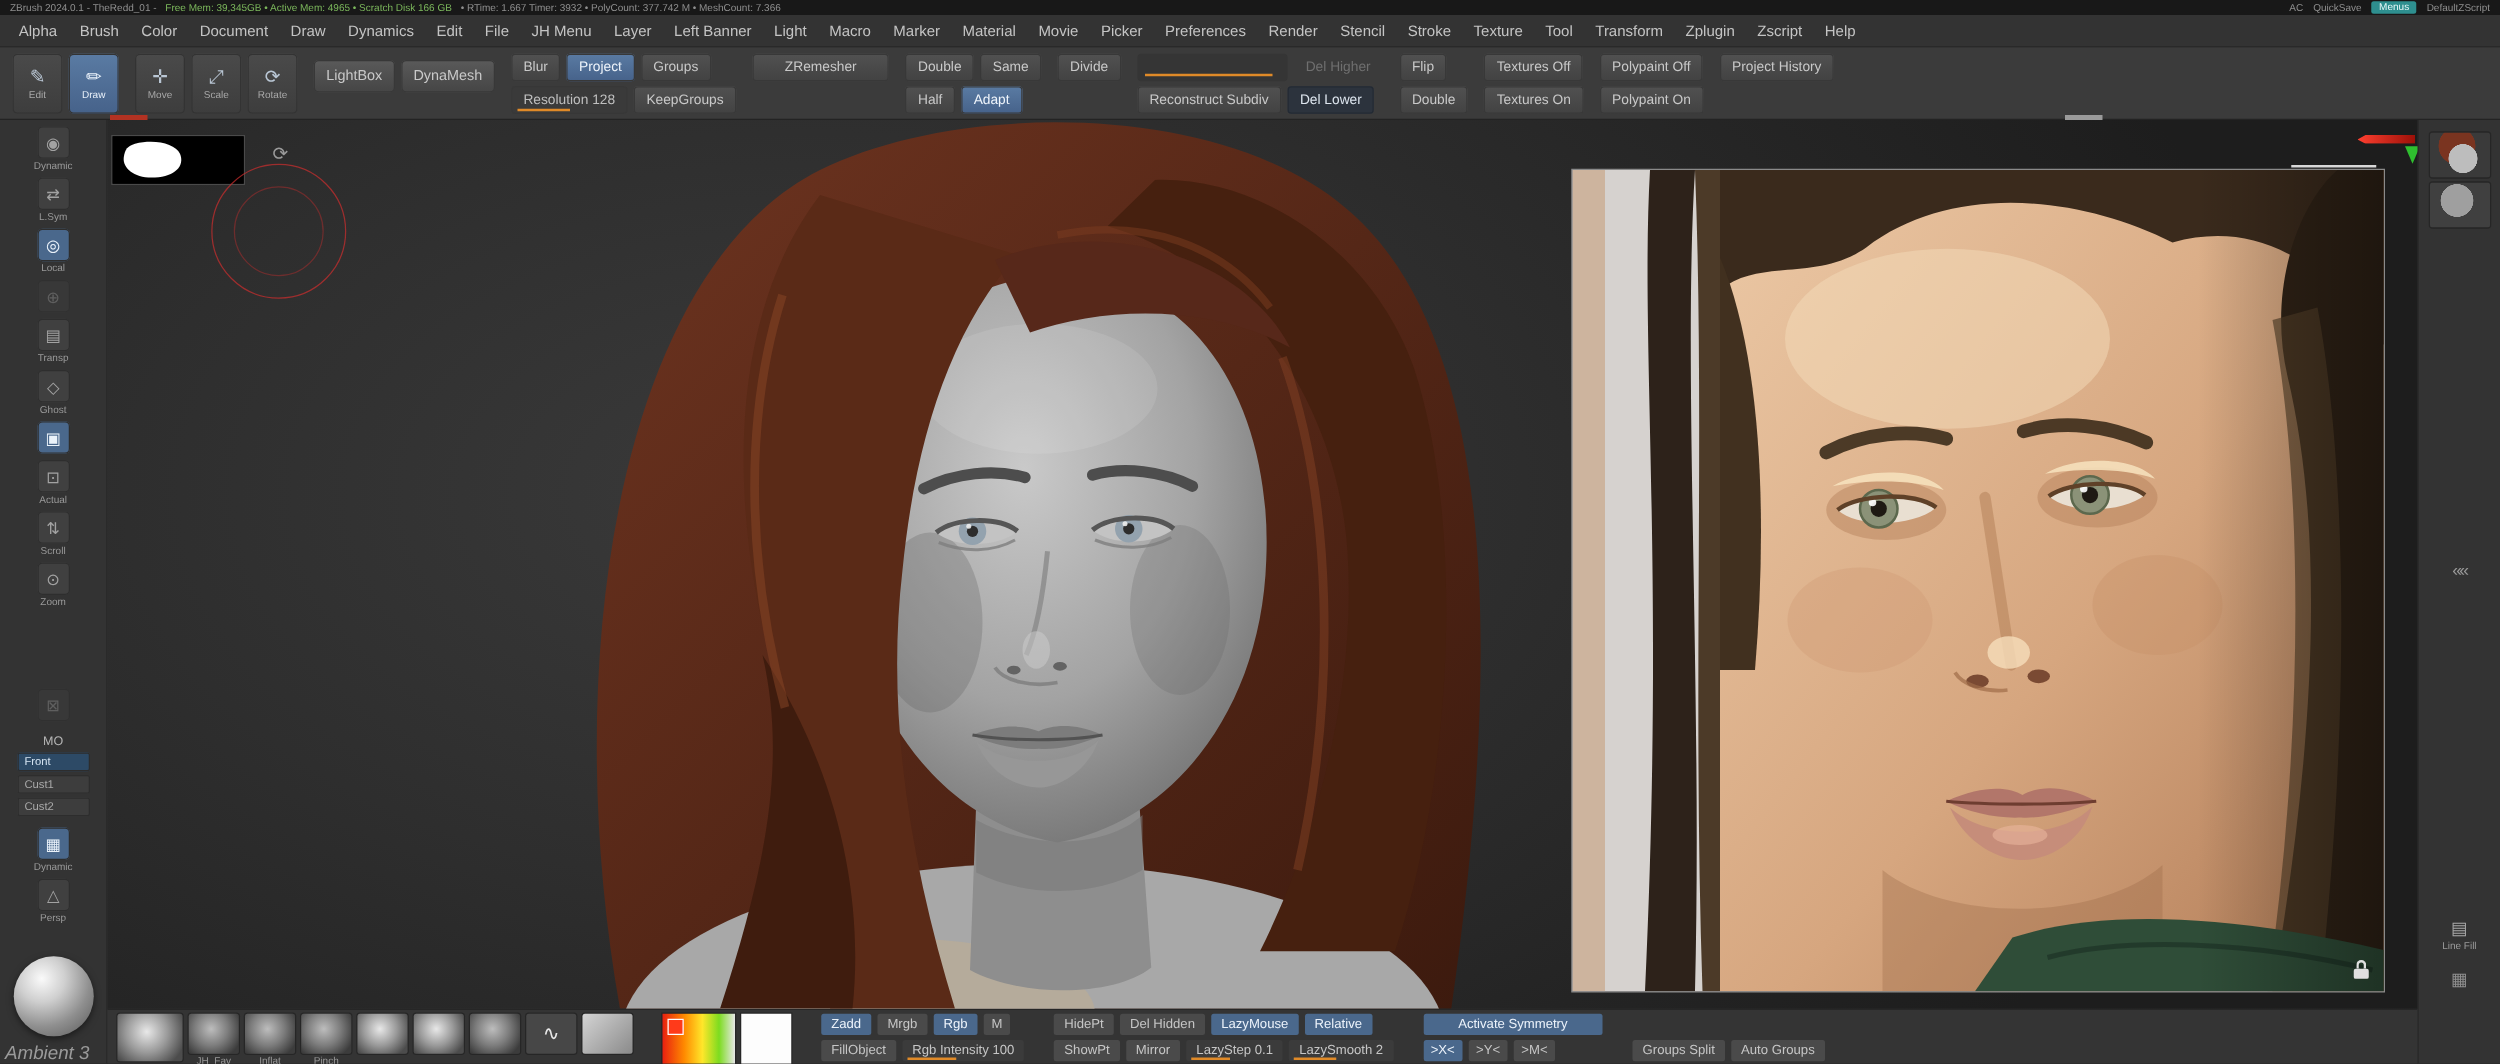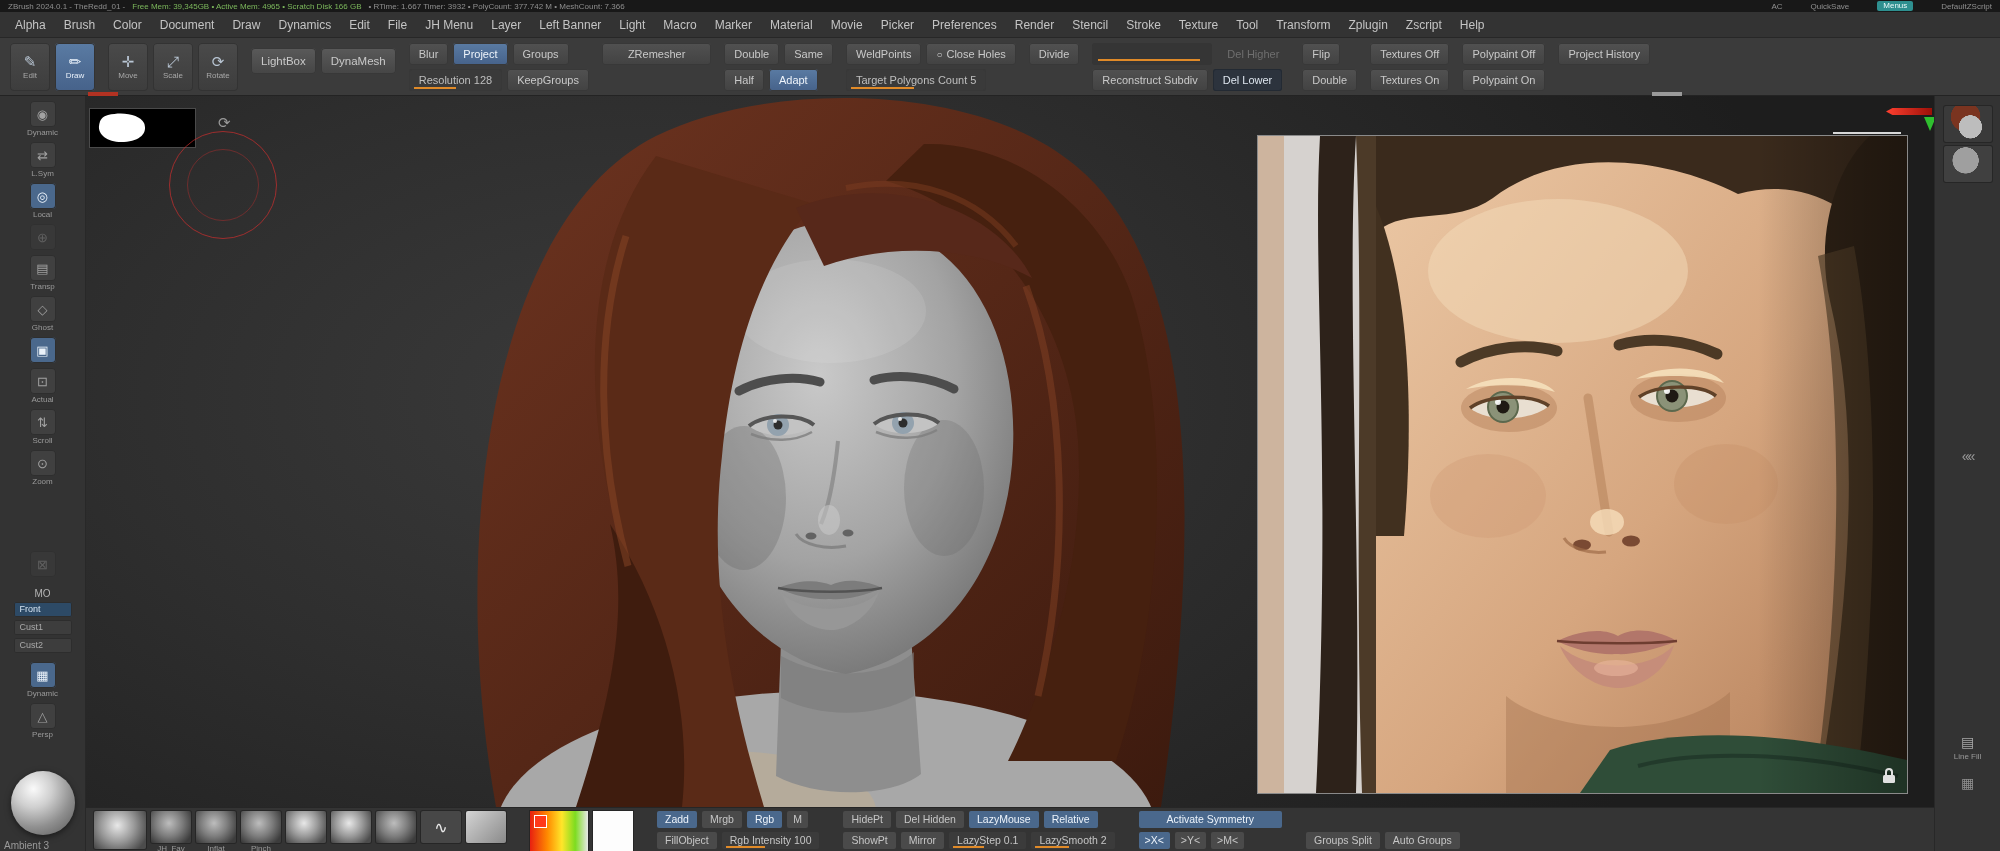--- a/index.html
+++ b/index.html
@@ -4,21 +4,21 @@
 <style>
   *{margin:0;padding:0;box-sizing:border-box;}
   html,body{width:2000px;height:851px;overflow:hidden;background:#1d1d1d;}
   body{font-family:"Liberation Sans",sans-serif;color:#c6c6c6;}
   .app{position:relative;width:2000px;height:851px;background:#333;display:flex;flex-direction:column;}
 
   
   .titlebar{height:12px;background:#181818;display:flex;align-items:center;justify-content:space-between;padding:0 8px;font-size:8px;color:#8f8f8f;white-space:nowrap;}
   .titlebar .tleft span{margin-right:7px;}
   .t-green{color:var(--title-green);}
-  .titlebar .tright{display:flex;gap:28px;align-items:center;}
+  .titlebar .tright{display:flex;gap:8px;align-items:center;}
   .chip{background:var(--menus-teal);color:#eafafa;padding:0 6px;border-radius:2px;line-height:10px;}
 
   
   .menubar{height:26px;background:#333;border-bottom:1px solid #272727;display:flex;align-items:center;padding:0 6px;}
   .menu-item{font-size:12px;color:#c4c4c4;padding:0 9px;cursor:default;white-space:nowrap;}
 
   
   .shelf{height:58px;background:#3b3b3b;border-bottom:1px solid #232323;display:flex;align-items:flex-start;gap:13px;padding:5px 10px;}
   .grp{display:flex;flex-direction:column;gap:4px;}
   .row{display:flex;gap:5px;align-items:center;height:22px;}
@@ -47,21 +47,21 @@
   .ltray{width:86px;background:#333;border-right:1px solid #282828;display:flex;flex-direction:column;align-items:center;padding-top:5px;}
   .titem{display:flex;flex-direction:column;align-items:center;margin-bottom:5px;}
   .ticonbox{width:26px;height:26px;border-radius:4px;background:#404040;display:flex;align-items:center;justify-content:center;font-size:13px;color:#a2a2a2;box-shadow:0 0 0 1px #2e2e2e inset;}
   .ticonbox.blue{background:var(--accent-blue);color:#eaf2fa;}
   .ticonbox.ghosted{opacity:.4;}
   .tlbl{font-size:8px;color:#9a9a9a;margin-top:1px;}
   .mo{font-size:10px;color:#b5b5b5;margin:6px 0 3px;}
   .custbtn{width:58px;height:15px;line-height:15px;font-size:9px;color:#a9a9a9;background:#3d3d3d;border-radius:2px;text-align:left;padding-left:6px;margin-bottom:3px;box-shadow:0 0 0 1px #2d2d2d inset;}
   .custbtn.front{background:var(--accent-blue-dark);color:#d5e4f2;}
   .sphere{width:64px;height:64px;border-radius:50%;background:radial-gradient(circle at 35% 28%,#fafafa,#cfcfcf 30%,#8f8f8f 62%,#555 100%);margin-top:6px;box-shadow:0 2px 6px rgba(0,0,0,.5);}
-  .ambient{font-size:10px;color:#9a9a9a;margin-top:5px;align-self:flex-start;padding-left:4px;}
+  .ambient{font-size:15px;color:#9a9a9a;margin-top:5px;align-self:flex-start;padding-left:4px;font-style:italic;}
   .spacer1{flex:0 0 60px;}
   .spacer-flex{flex:1;}
 
   .center{flex:1;display:flex;flex-direction:column;min-width:0;}
   .canvas{position:relative;flex:1;background:radial-gradient(1200px 700px at 30% 42%, #3a3a3a 0%, #2e2e2e 45%, #1d1d1d 100%);overflow:hidden;}
   .sculpt{position:absolute;left:240px;top:0;width:1000px;height:711px;}
   .sculpt svg,.refpanel svg,.alpha-thumb svg{display:block;width:100%;height:100%;}
   .alpha-thumb{position:absolute;left:4px;top:13px;width:105px;height:38px;background:#000;box-shadow:0 0 0 1px #4a4a4a;}
   .refresh{position:absolute;left:132px;top:18px;font-size:15px;color:#9a9a9a;}
   .cursor-outer{position:absolute;left:83px;top:35px;width:108px;height:108px;border:1.5px solid rgba(205,45,45,.7);border-radius:50%;}
@@ -213,29 +213,20 @@
       <div class="row">
         <div class="btn">Double</div>
         <div class="btn">Same</div>
       </div>
       <div class="row">
         <div class="btn">Half</div>
         <div class="btn blue">Adapt</div>
       </div>
     </div>
 
-    <div class="grp">
-      <div class="row">
-        <div class="btn">WeldPoints</div>
-        <div class="btn"><span class="mini">○</span><span>Close Holes</span></div>
-      </div>
-      <div class="row">
-        <div class="btn slider">Target Polygons Count 5</div>
-      </div>
-    </div>
 
     <div class="grp">
       <div class="row">
         <div class="btn">Divide</div>
       </div>
     </div>
 
     <div class="grp">
       <div class="row">
         <div class="sdiv"></div>

